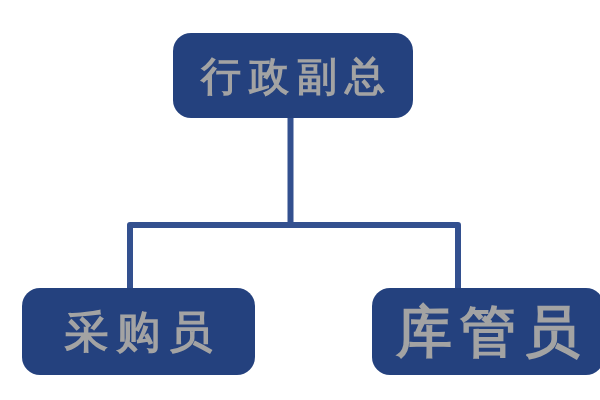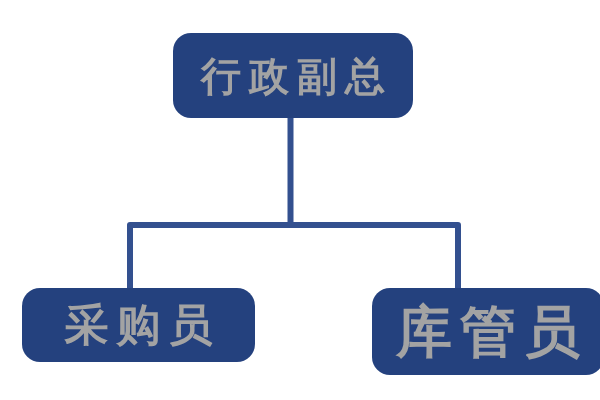--- a/index.html
+++ b/index.html
@@ -51,21 +51,21 @@
     left: 173px;
     top: 33px;
     width: 240px;
     height: 85px;
     font-size: 40px;
   }
   .node-child-left {
     left: 22px;
     top: 288px;
     width: 233px;
-    height: 74px;
+    height: 87px;
     font-size: 44px;
   }
   .node-child-right {
     left: 343px;
     top: 288px;
     width: 232px;
     height: 87px;
     font-size: 56px;
     margin-left: 29px;
   }

